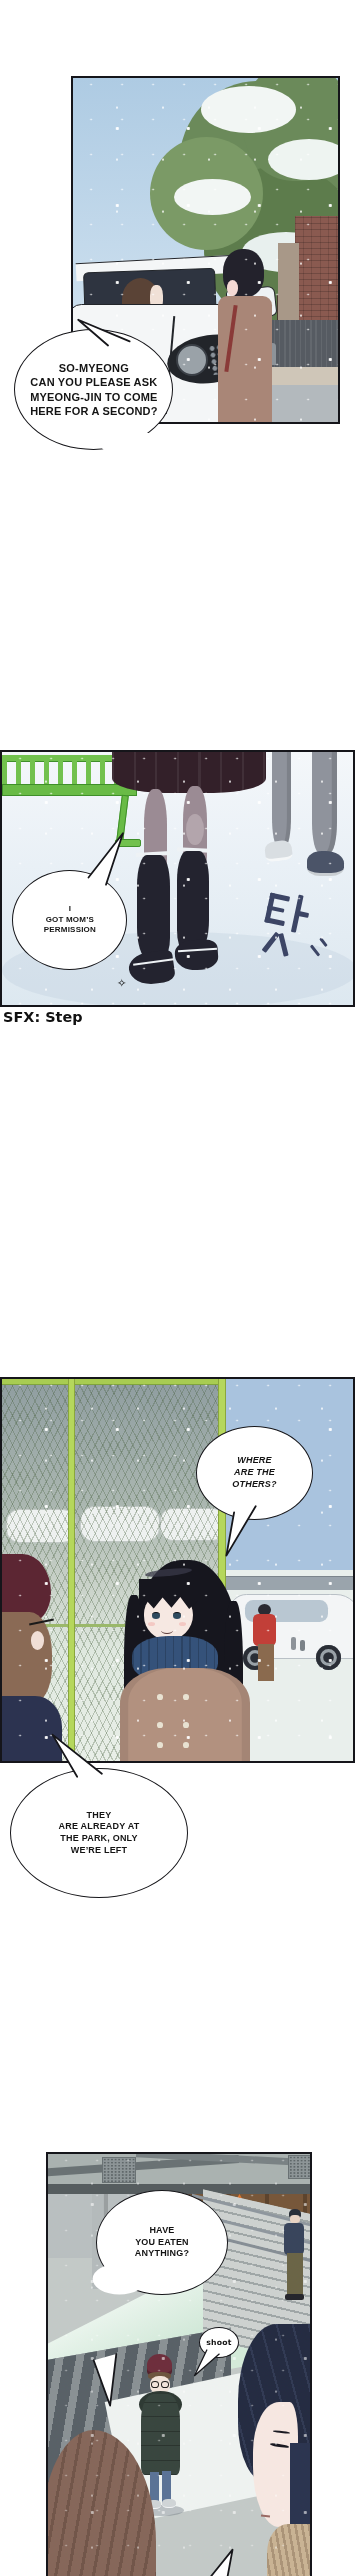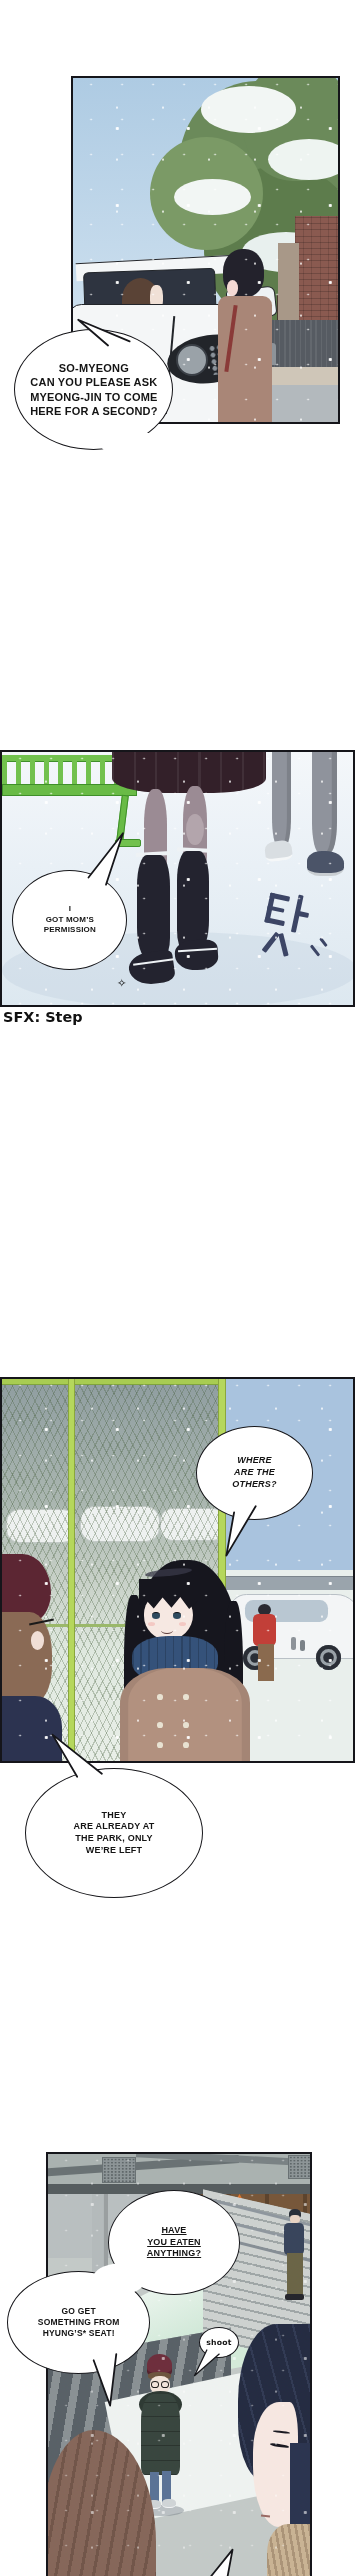--- a/index.html
+++ b/index.html
@@ -235,38 +235,33 @@
 GOT MOM’S
 PERMISSION</span>
   </div>
 
   <div class="bubble" style="left:196px;top:1426px;width:117px;height:94px;font-style:italic;">
     <span class="txt" style="font-size:9px;">WHERE
 ARE THE
 OTHERS?</span>
   </div>
 
-  <div class="bubble" style="left:25px;top:1768px;width:178px;height:130px;">
+  <div class="bubble" style="left:10px;top:1768px;width:178px;height:130px;">
     <span class="txt" style="font-size:9px;">THEY
 ARE ALREADY AT
 THE PARK, ONLY
 WE’RE LEFT</span>
   </div>
 
-  <div class="bubble" style="left:108px;top:2190px;width:132px;height:105px;text-decoration:underline;">
+  <div class="bubble" style="left:96px;top:2190px;width:132px;height:105px;">
     <span class="txt" style="font-size:9px;">HAVE
 YOU EATEN
 ANYTHING?</span>
   </div>
 
-  <div class="bubble" style="left:7.2px;top:2271px;width:143px;height:103px;">
-    <span class="txt" style="font-size:8.5px;">GO GET
-SOMETHING FROM
-HYUNG’S* SEAT!</span>
-  </div>
 
   <div class="bubble" style="left:199px;top:2327px;width:40px;height:31px;border-width:1.3px;">
     <span class="txt" style="font-size:7.7px;font-weight:600;font-family:'DejaVu Sans',sans-serif;">shoot</span>
   </div>
 
   <svg width="355" height="2679" viewBox="0 0 690 5200" style="position:absolute;left:0;top:0;z-index:31;pointer-events:none;">
     <ellipse cx="254" cy="859" rx="59" ry="26" fill="#ffffff"></ellipse>
     <ellipse cx="232" cy="4426" rx="52" ry="30" fill="#ffffff"></ellipse>
     <g>
       <path d="M210,668 L152,618 L252,660 Z" fill="#ffffff"></path>

